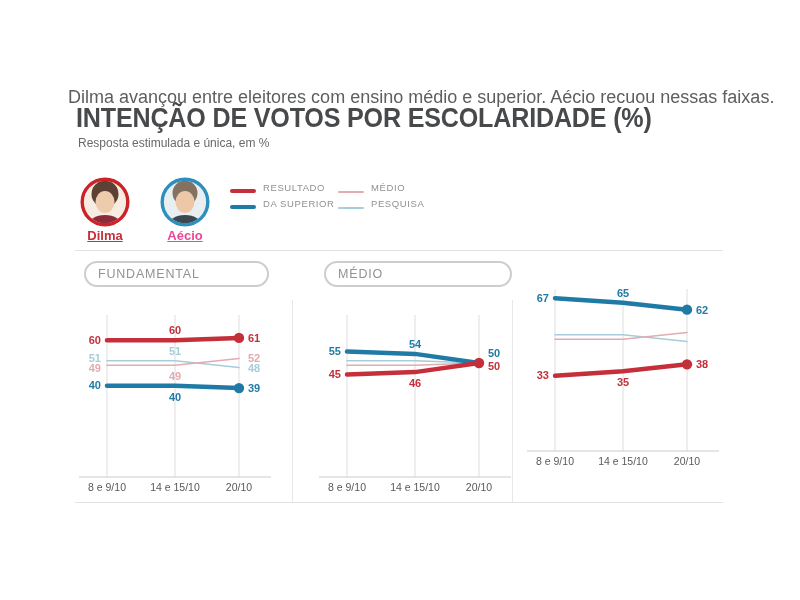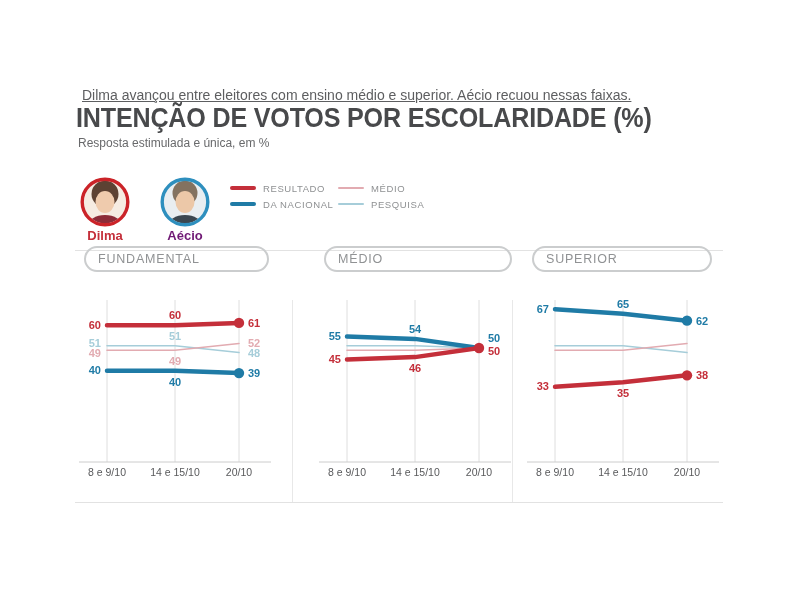--- a/index.html
+++ b/index.html
@@ -1,40 +1,40 @@
 <!DOCTYPE html>
 <html><head>
 <meta charset="utf-8">
 <style>
   html,body{margin:0;padding:0;background:#fff;}
   .page{position:relative;width:800px;height:600px;background:#ffffff;overflow:hidden;
         font-family:"Liberation Sans",sans-serif;}
-  .intro{position:absolute;left:82px;top:87px;font-size:14px;color:#5d5e60;text-decoration:underline;}
+  .intro{position:absolute;left:68px;top:87px;font-size:18px;color:#5d5e60;}
   .title{position:absolute;left:76px;top:103px;font-size:27px;font-weight:bold;color:#48494b;
          letter-spacing:-0.2px;transform:scaleX(.93);transform-origin:left top;white-space:nowrap;}
   .subtitle{position:absolute;left:78px;top:136px;font-size:12px;color:#68696b;}
 
   .legend-row{position:absolute;left:78px;top:176px;width:640px;height:64px;}
   .avatar{position:absolute;top:1px;width:50px;height:50px;}
   .avatar.dilma{left:2px;} .avatar.aecio{left:82px;}
-  .cand-name{position:absolute;top:52px;width:50px;text-align:center;font-size:13px;font-weight:bold;}
-  .cand-name.dilma{left:2px;color:#c42f3a;} .cand-name.aecio{left:82px;color:#701a75;}
+  .cand-name{position:absolute;top:52px;width:50px;text-align:center;font-size:13px;font-weight:bold;text-decoration:underline;}
+  .cand-name.dilma{left:2px;color:#c42f3a;} .cand-name.aecio{left:82px;color:#ec4899;}
   .legend-block{position:absolute;top:7px;}
   .legend-block.result{left:152px;} .legend-block.media{left:260px;}
-  .legend-line{display:flex;align-items:center;margin-bottom:6px;height:10px;}
+  .legend-line{display:flex;align-items:flex-end;margin-bottom:6px;height:10px;}
   .swatch{width:26px;margin-right:7px;border-radius:2px;}
   .swatch.thick{height:4px;} .swatch.thin{height:2px;}
   .legend-text{font-size:9.5px;color:#8e9092;letter-spacing:.6px;}
 
   .divider{position:absolute;left:75px;width:648px;height:1px;background:#e2e2e2;}
   .divider.top{top:250px;} .divider.bottom{top:502px;}
   .vsep{position:absolute;top:300px;width:1px;height:202px;background:#e8e8e8;}
   .vsep.one{left:292px;} .vsep.two{left:512px;}
 
-  .panels{position:absolute;left:75px;top:246px;width:648px;display:flex;}
+  .panels{position:absolute;left:75px;top:261px;width:648px;display:flex;}
   .panel{box-sizing:border-box;}
   .panel.c1{width:217px;} .panel.c2{width:220px;margin-left:35px;} .panel.c3{width:211px;}
   .pill{box-sizing:border-box;margin-left:9px;width:calc(100% - 20px);height:26px;
         border:2px solid #cbcdce;border-radius:13px;line-height:22px;padding-left:12px;
         font-size:12.5px;color:#909294;letter-spacing:.8px;}
   .chart{display:block;margin-top:23px;}
   svg text{font-family:"Liberation Sans",sans-serif;}
 </style>
 </head>
 <body>
@@ -79,21 +79,21 @@
     </svg>
     <div class="cand-name aecio">Aécio</div>
 
     <div class="legend-block result">
       <div class="legend-line">
         <span class="swatch thick" style="background:#c42f3a"></span>
         <span class="legend-text">RESULTADO</span>
       </div>
       <div class="legend-line">
         <span class="swatch thick" style="background:#1f7ba6"></span>
-        <span class="legend-text">DA NACIONAL</span>
+        <span class="legend-text">DA SUPERIOR</span>
       </div>
     </div>
 
     <div class="legend-block media">
       <div class="legend-line">
         <span class="swatch thin" style="background:#e2abb1"></span>
         <span class="legend-text">MÉDIO</span>
       </div>
       <div class="legend-line">
         <span class="swatch thin" style="background:#a6cdd9"></span>
@@ -152,21 +152,20 @@
           <text x="173" y="47.000000000000014" text-anchor="start" fill="#1f7ba6" font-size="11" font-weight="bold">50</text>
           <text x="26" y="67.9" text-anchor="end" fill="#c42f3a" font-size="11" font-weight="bold">45</text>
           <text x="100" y="77.12" text-anchor="middle" fill="#c42f3a" font-size="11" font-weight="bold">46</text>
           <text x="173" y="60.000000000000014" text-anchor="start" fill="#c42f3a" font-size="11" font-weight="bold">50</text>
           <text x="32" y="181" text-anchor="middle" fill="#58595b" font-size="10.5">8 e 9/10</text>
           <text x="100" y="181" text-anchor="middle" fill="#58595b" font-size="10.5">14 e 15/10</text>
           <text x="164" y="181" text-anchor="middle" fill="#58595b" font-size="10.5">20/10</text>
         </svg>
     </div>
     <div class="panel c3">
-      <div class="pill">SUPERIOR</div>
       <svg class="chart" width="200" height="190">
           <line x1="32" y1="5" x2="32" y2="167" stroke="#dedede" stroke-width="1"></line>
           <line x1="100" y1="5" x2="100" y2="167" stroke="#dedede" stroke-width="1"></line>
           <line x1="164" y1="5" x2="164" y2="167" stroke="#dedede" stroke-width="1"></line>
           <line x1="4" y1="167" x2="196" y2="167" stroke="#cccccc" stroke-width="1"></line>
           <polyline points="32,50.72000000000001 100,50.72000000000001 164,57.56" fill="none" stroke="#a6cdd9" stroke-width="1.6" stroke-linecap="round"></polyline>
           <polyline points="32,55.280000000000015 100,55.280000000000015 164,48.44000000000001" fill="none" stroke="#e2abb1" stroke-width="1.6" stroke-linecap="round"></polyline>
           <polyline points="32,14.240000000000009 100,18.80000000000001 164,25.640000000000015" fill="none" stroke="#1f7ba6" stroke-width="4.5" stroke-linecap="round"></polyline>
           <polyline points="32,91.76 100,87.2 164,80.36000000000001" fill="none" stroke="#c42f3a" stroke-width="4.5" stroke-linecap="round"></polyline>
           <circle cx="164" cy="25.640000000000015" r="5.2" fill="#1f7ba6"></circle>

